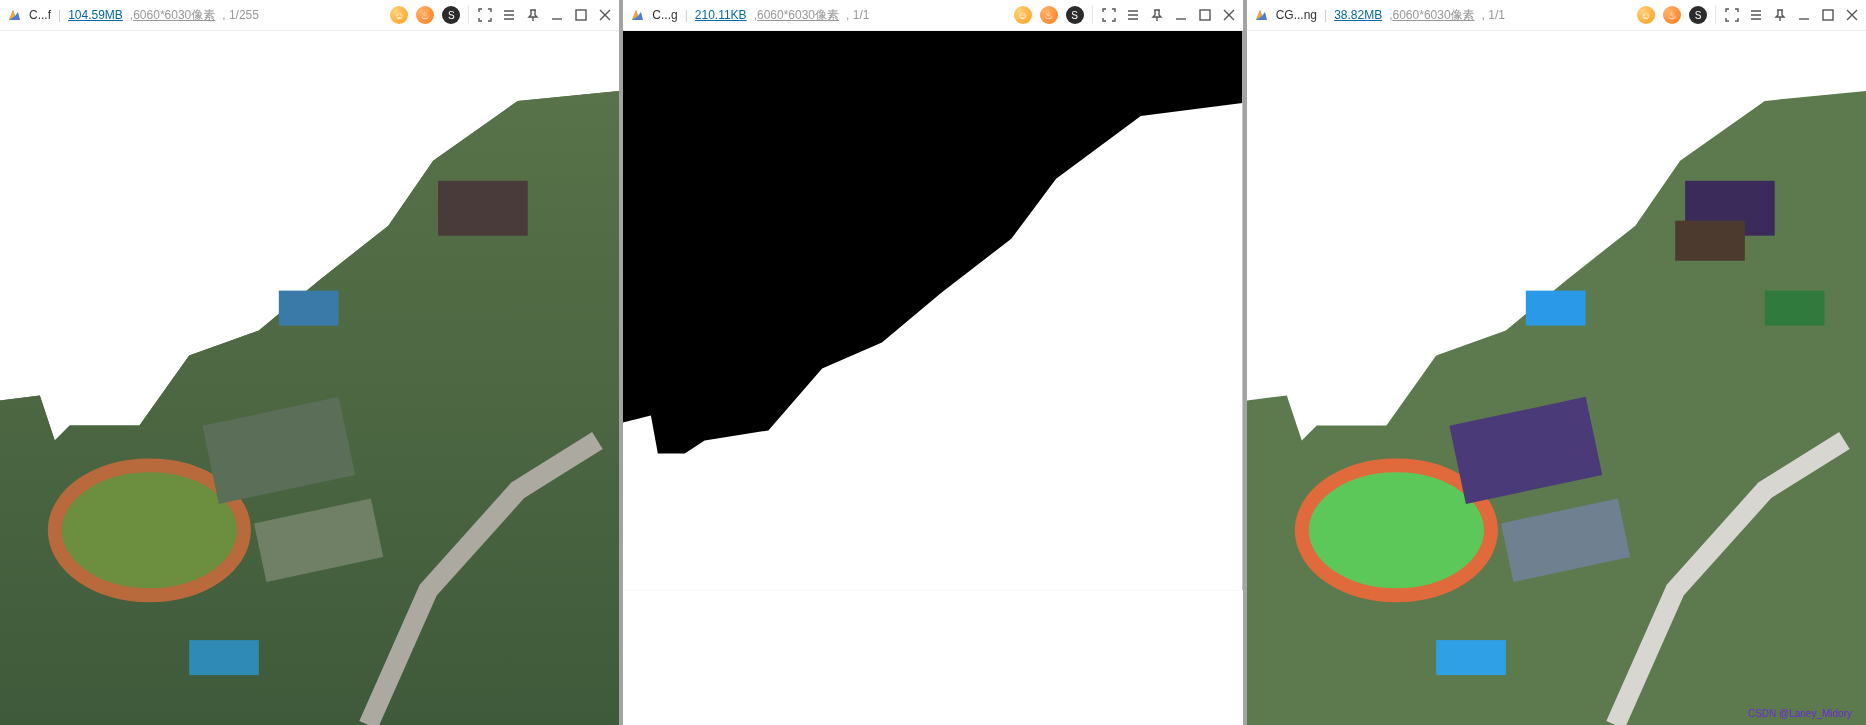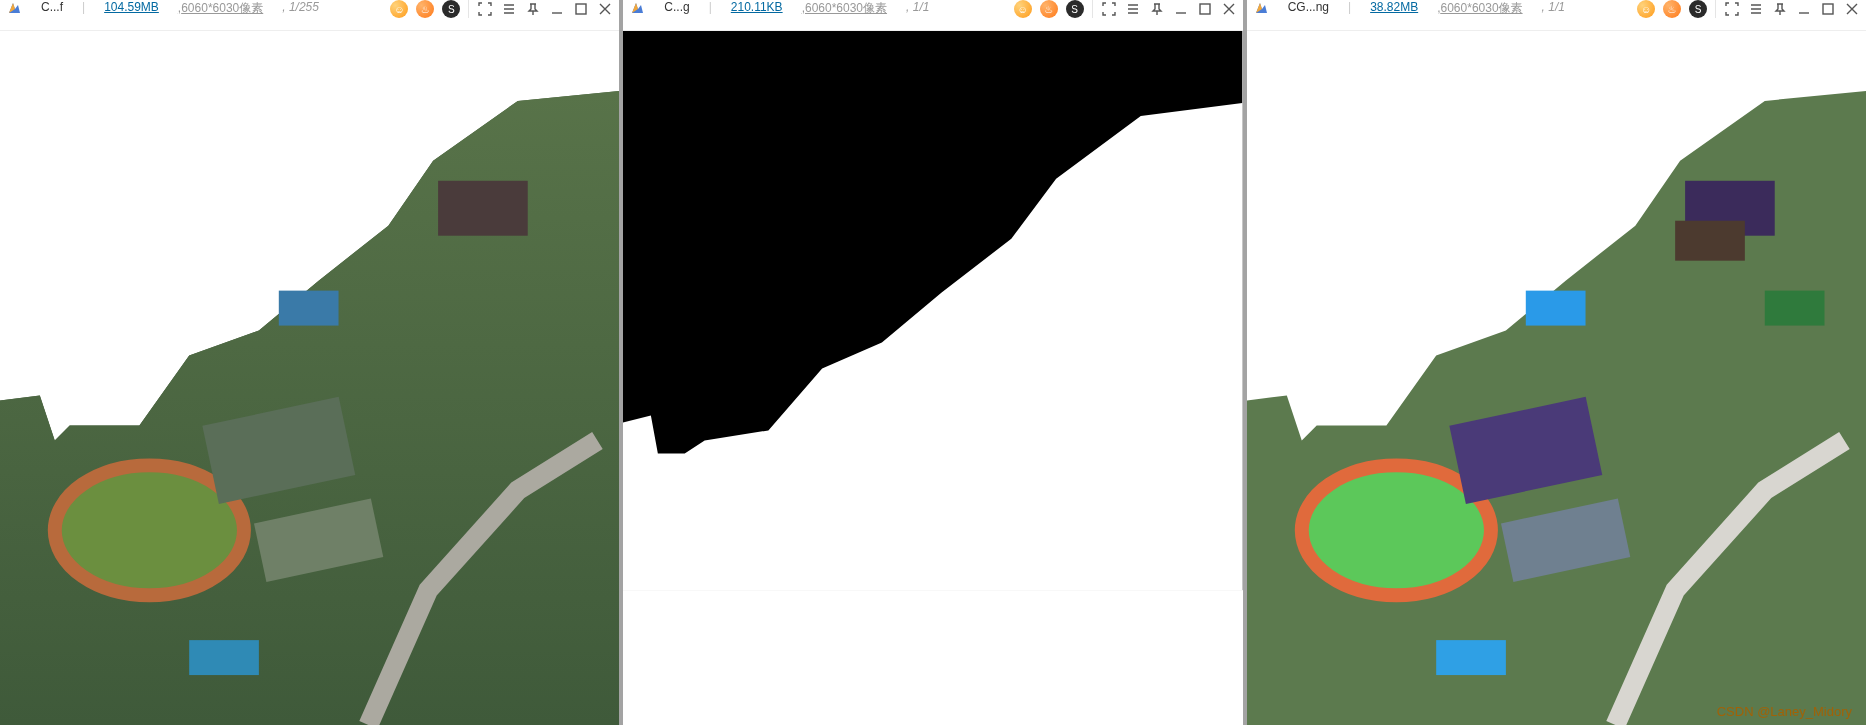--- a/index.html
+++ b/index.html
@@ -1,38 +1,38 @@
 <!DOCTYPE html>
 <html><head>
 <meta charset="utf-8">
 <style>
   * { margin: 0; padding: 0; box-sizing: border-box; }
   body { font-family: "Microsoft YaHei", Arial, sans-serif; font-size: 12px; color: #333; background: #fff; width: 1866px; height: 725px; overflow: hidden; position: relative; }
   .pane-container { display: flex; width: 100%; height: 100%; }
   .pane { flex: 1; display: flex; flex-direction: column; border-left: 4px solid #a3a3a3; position: relative; }
   .pane:first-child { border-left: none; }
-  .titlebar { height: 30px; display: flex; align-items: flex-start; padding: 0 6px; background: #fff; font-size: 12px; color: #555; gap: 19px; white-space: nowrap; }
+  .titlebar { height: 30px; display: flex; align-items: center; padding: 0 6px; background: #fff; font-size: 12px; color: #555; gap: 7px; white-space: nowrap; }
   .app-logo { width: 16px; height: 16px; display: inline-flex; align-items: center; justify-content: center; }
   .app-logo svg { width: 16px; height: 16px; }
   .title-text { color: #333; font-weight: 400; }
   .sep { color: #ccc; }
   .info-link { color: #0369a1; text-decoration: underline; cursor: pointer; }
   .info-dim { color: #999; text-decoration: underline; }
-  .info-ratio { color: #999; font-style: italic; }
+  .info-ratio { color: #999; }
   .spacer { flex: 1; }
   .toolbar-icons { display: flex; align-items: center; gap: 8px; }
   .round-icon { width: 18px; height: 18px; border-radius: 50%; display: inline-flex; align-items: center; justify-content: center; font-size: 10px; color: #fff; }
   .round-orange { background: radial-gradient(circle at 30% 30%, #ffd27a, #ff9b1a); }
   .round-flame { background: radial-gradient(circle at 30% 30%, #ffb36a, #ff7a1a); }
   .round-dark  { background: #2b2b2b; }
   .divider-v { width: 1px; height: 18px; background: #e5e5e5; }
   .sq-icon { width: 16px; height: 16px; display: inline-flex; align-items: center; justify-content: center; color: #555; cursor: pointer; }
   .sq-icon svg { width: 14px; height: 14px; stroke: #555; fill: none; stroke-width: 1.4; }
   .content { flex: 1; background: #fff; position: relative; overflow: hidden; }
-  .watermark { position: absolute; right: 14px; bottom: 6px; color: #a16207; font-size: 13px; pointer-events: none; }
+  .watermark { position: absolute; right: 14px; bottom: 6px; color: #6d28d9; font-size: 10px; pointer-events: none; }
   .thin-border-top { border-top: 1px solid #eee; }
 
   
   .img-ortho { position: absolute; inset: 0; }
   .img-ortho svg { width: 100%; height: 100%; display: block; }
 
 </style>
 </head>
 <body>
 

